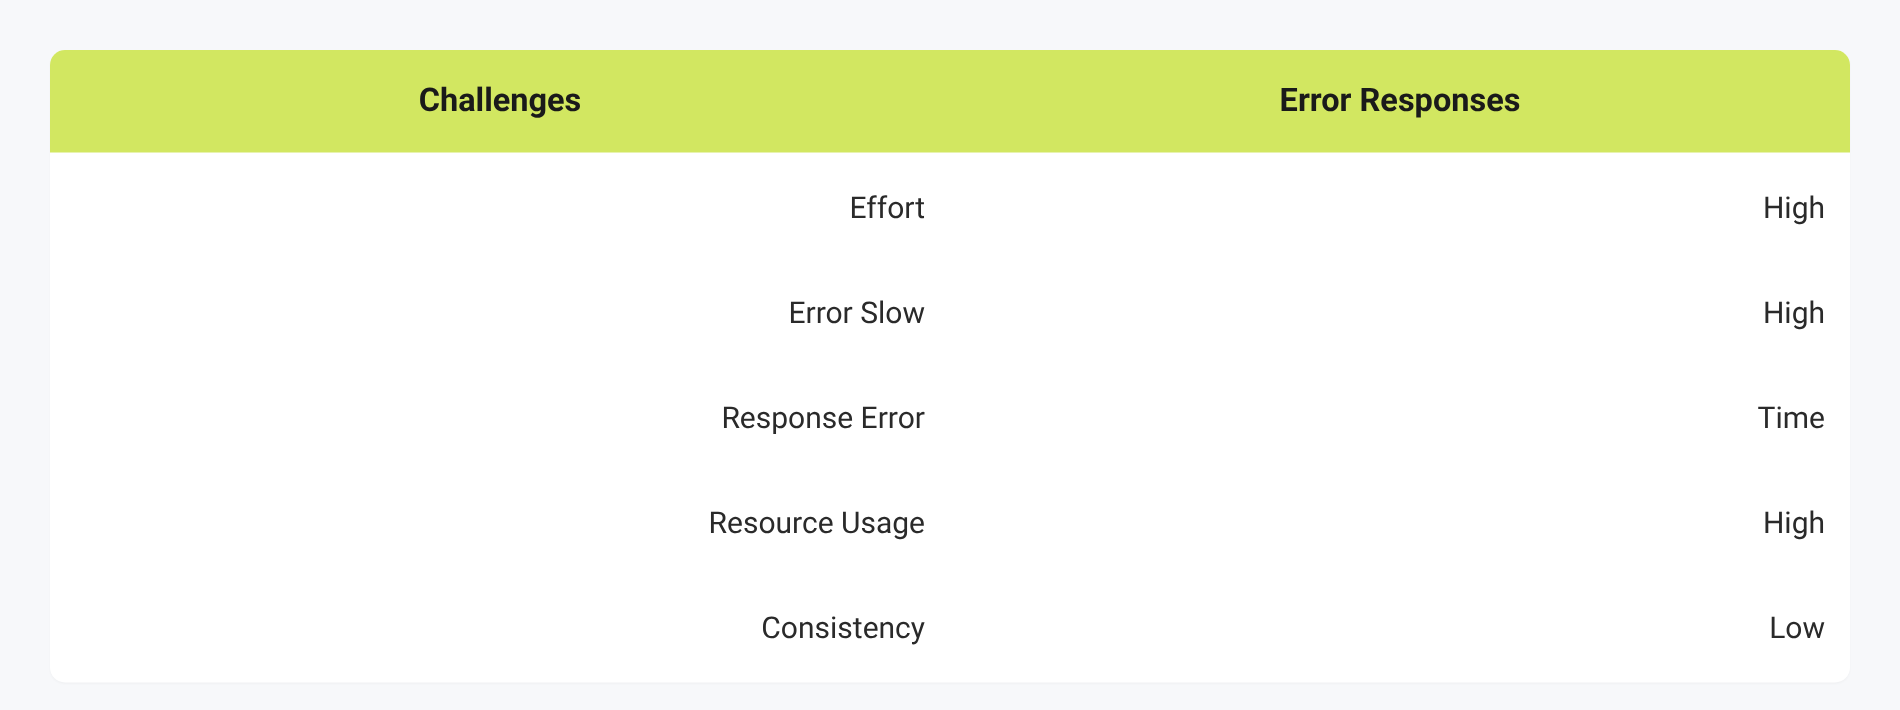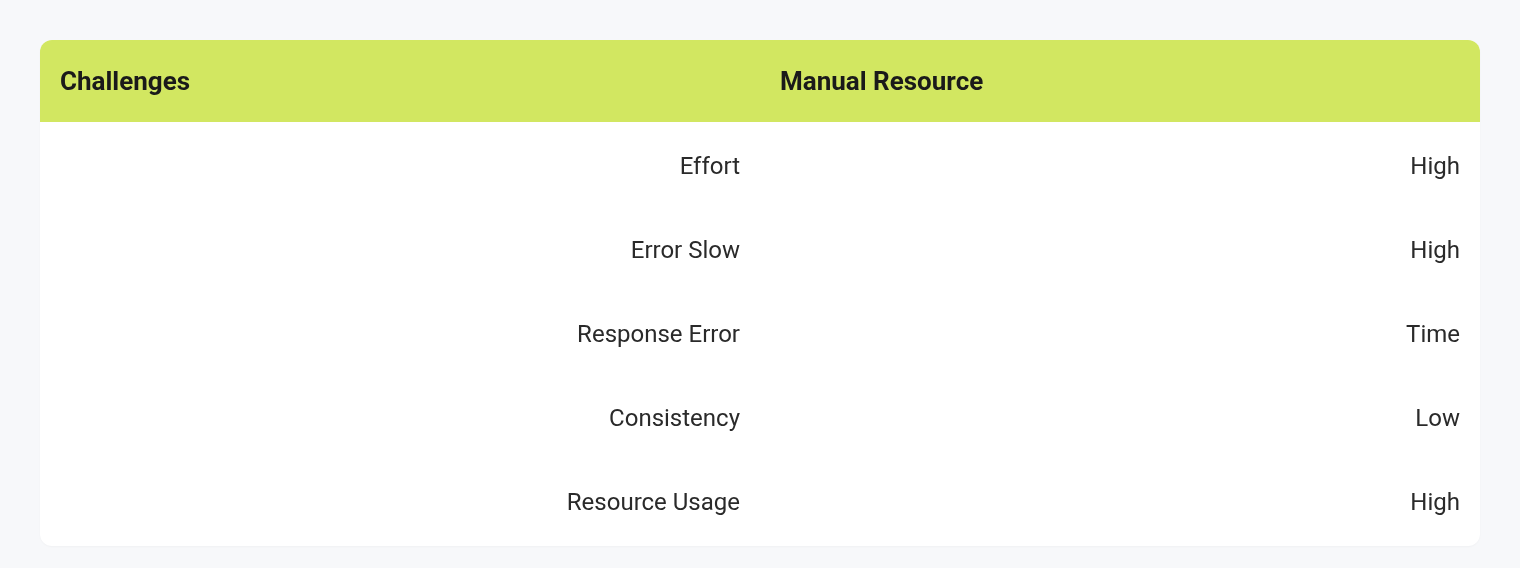--- a/index.html
+++ b/index.html
@@ -22,21 +22,21 @@
     }
     table {
       width: 100%;
       border-collapse: collapse;
     }
     thead tr {
       background: #d2e761;
     }
     th {
       padding: 26px 20px;
-      text-align: left;
+      text-align: center;
       font-weight: 700;
       font-size: 26px;
       color: #1a1a1a;
       width: 50%;
     }
     td {
       padding: 28px 20px;
       text-align: right;
       font-size: 24px;
       color: #2a2a2a;
@@ -50,39 +50,39 @@
     }
   </style>
 </head>
 <body>
 
 <div class="table-container">
   <table>
     <thead>
       <tr>
         <th>Challenges</th>
-        <th>Manual Resource</th>
+        <th>Error Responses</th>
       </tr>
     </thead>
     <tbody>
       <tr>
         <td>Effort</td>
         <td>High</td>
       </tr>
       <tr>
         <td>Error Slow</td>
         <td>High</td>
       </tr>
       <tr>
         <td>Response Error</td>
         <td>Time</td>
       </tr>
       <tr>
+        <td>Resource Usage</td>
+        <td>High</td>
+      </tr>
+      <tr>
         <td>Consistency</td>
         <td>Low</td>
-      </tr>
-      <tr>
-        <td>Resource Usage</td>
-        <td>High</td>
       </tr>
     </tbody>
   </table>
 </div>
 
 </body></html>

